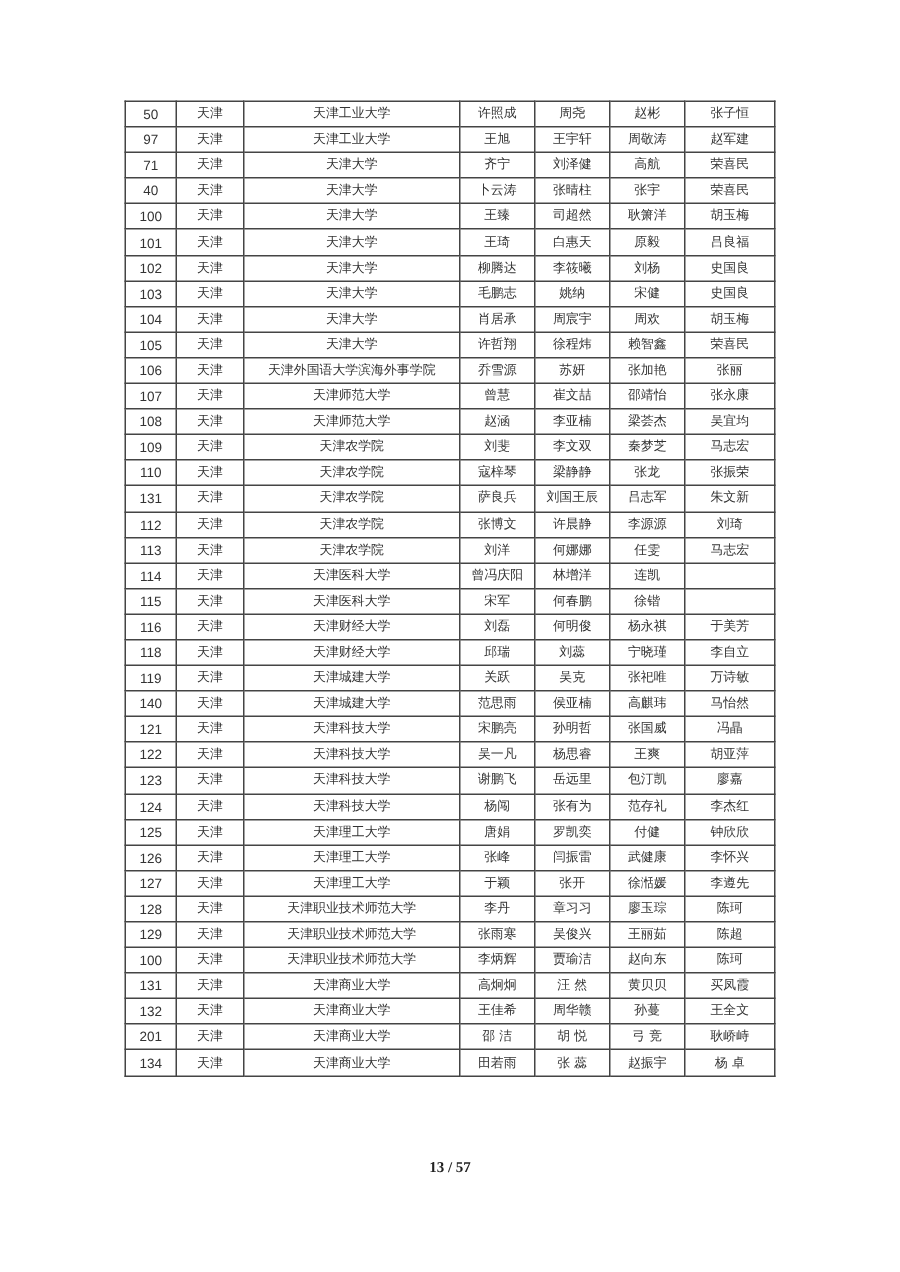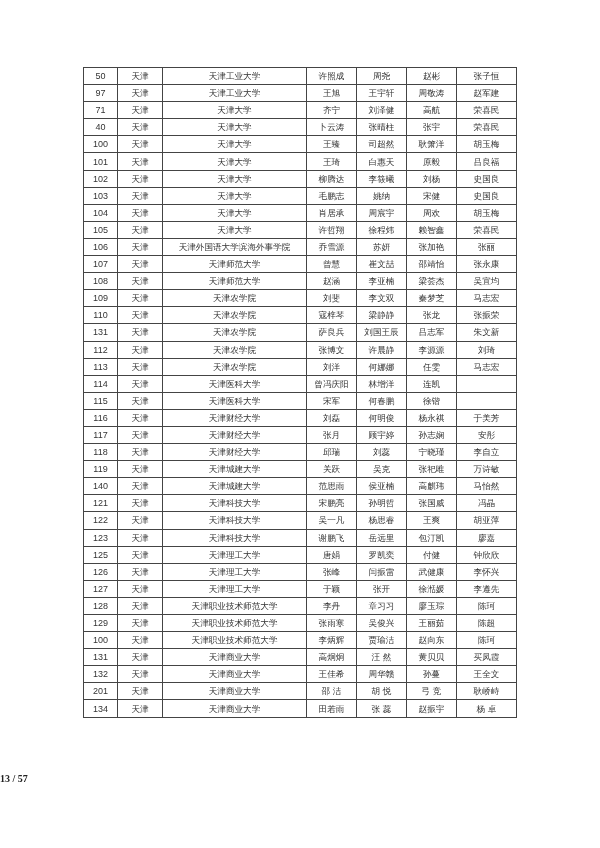--- a/index.html
+++ b/index.html
@@ -44,20 +44,21 @@
     .c-school { width: 144px; }
     .c-p1 { width: 50px; }
     .c-p2 { width: 50px; }
     .c-p3 { width: 50px; }
     .c-p4 { width: 60px; }
     #page-number {
       position: absolute;
       left: 0;
       width: 600px;
       top: 773px;
+      text-align: center;
       font-family: "Liberation Serif", serif;
       font-weight: bold;
       font-size: 10px;
       color: #222;
     }
   </style>
 </head>
 <body>
 
 <table id="list-table">
@@ -254,29 +255,20 @@
       <tr>
         <td class="num">116</td>
         <td>天津</td>
         <td>天津财经大学</td>
         <td>刘磊</td>
         <td>何明俊</td>
         <td>杨永祺</td>
         <td>于美芳</td>
       </tr>
       <tr>
-        <td class="num">117</td>
-        <td>天津</td>
-        <td>天津财经大学</td>
-        <td>张月</td>
-        <td>顾宇婷</td>
-        <td>孙志娴</td>
-        <td>安彤</td>
-      </tr>
-      <tr>
         <td class="num">118</td>
         <td>天津</td>
         <td>天津财经大学</td>
         <td>邱瑞</td>
         <td>刘蕊</td>
         <td>宁晓瑾</td>
         <td>李自立</td>
       </tr>
       <tr>
         <td class="num">119</td>
@@ -315,20 +307,29 @@
         <td>胡亚萍</td>
       </tr>
       <tr>
         <td class="num">123</td>
         <td>天津</td>
         <td>天津科技大学</td>
         <td>谢鹏飞</td>
         <td>岳远里</td>
         <td>包汀凯</td>
         <td>廖嘉</td>
+      </tr>
+      <tr>
+        <td class="num">124</td>
+        <td>天津</td>
+        <td>天津科技大学</td>
+        <td>杨闯</td>
+        <td>张有为</td>
+        <td>范存礼</td>
+        <td>李杰红</td>
       </tr>
       <tr>
         <td class="num">125</td>
         <td>天津</td>
         <td>天津理工大学</td>
         <td>唐娟</td>
         <td>罗凯奕</td>
         <td>付健</td>
         <td>钟欣欣</td>
       </tr>

